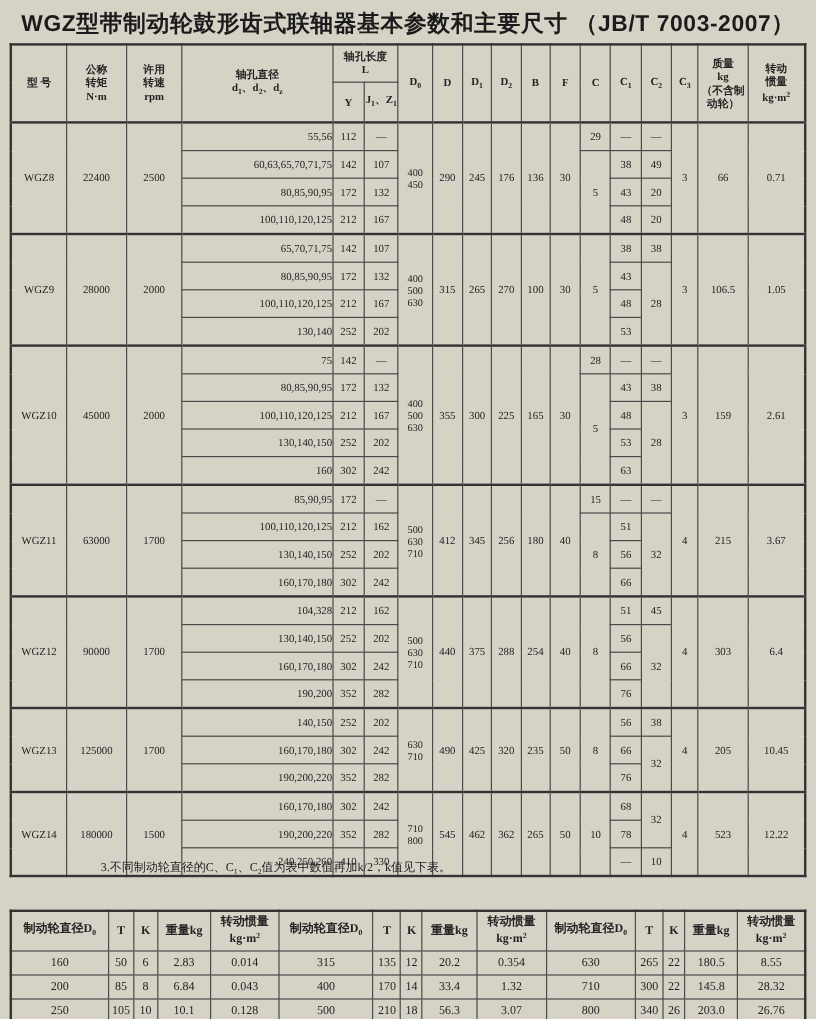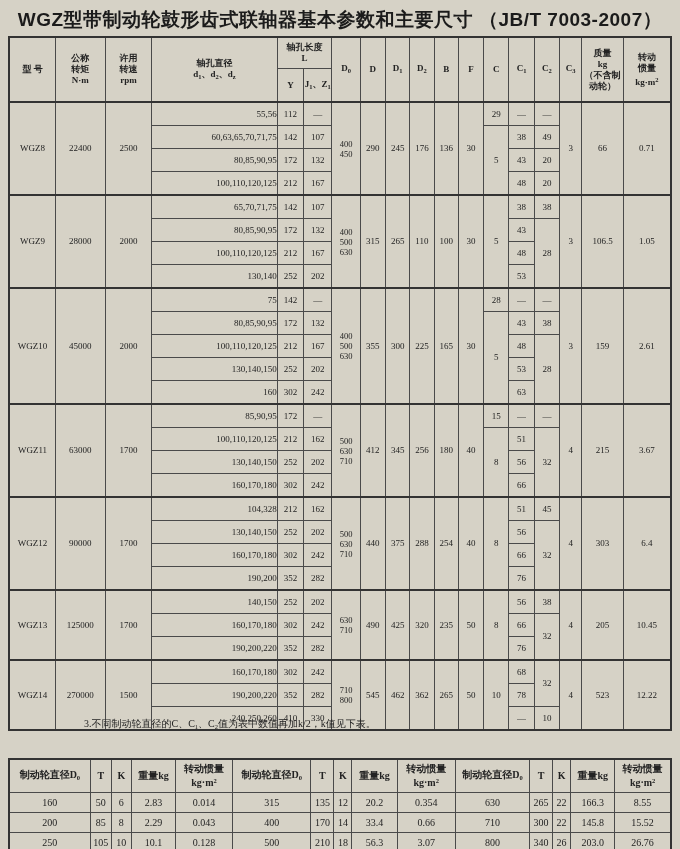--- a/index.html
+++ b/index.html
@@ -153,21 +153,21 @@
         <td rowspan="4">28000</td>
         <td rowspan="4">2000</td>
         <td class="bore">65,70,71,75</td>
         <td>142</td>
         <td>107</td>
         <td rowspan="4" class="stack">400
 500
 630</td>
         <td rowspan="4">315</td>
         <td rowspan="4">265</td>
-        <td rowspan="4">110</td>
+        <td rowspan="4">270</td>
         <td rowspan="4">100</td>
         <td rowspan="4">30</td>
         <td rowspan="4">5</td>
         <td>38</td>
         <td>38</td>
         <td rowspan="4">3</td>
         <td rowspan="4">106.5</td>
         <td rowspan="4">1.05</td>
       </tr>
       <tr>
@@ -350,21 +350,21 @@
         <td rowspan="2">32</td>
       </tr>
       <tr>
         <td class="bore">190,200,220</td>
         <td>352</td>
         <td>282</td>
         <td>76</td>
       </tr>
       <tr class="group-start">
         <td rowspan="3">WGZ14</td>
-        <td rowspan="3">270000</td>
+        <td rowspan="3">180000</td>
         <td rowspan="3">1500</td>
         <td class="bore">160,170,180</td>
         <td>302</td>
         <td>242</td>
         <td rowspan="3" class="stack">710
 800</td>
         <td rowspan="3">545</td>
         <td rowspan="3">462</td>
         <td rowspan="3">362</td>
         <td rowspan="3">265</td>
@@ -441,39 +441,39 @@
         <td>2.83</td>
         <td>0.014</td>
         <td>315</td>
         <td>135</td>
         <td>12</td>
         <td>20.2</td>
         <td>0.354</td>
         <td>630</td>
         <td>265</td>
         <td>22</td>
-        <td>166.3</td>
+        <td>180.5</td>
         <td>8.55</td>
       </tr>
       <tr>
         <td>200</td>
         <td>85</td>
         <td>8</td>
-        <td>2.29</td>
+        <td>6.84</td>
         <td>0.043</td>
         <td>400</td>
         <td>170</td>
         <td>14</td>
         <td>33.4</td>
-        <td>0.66</td>
+        <td>1.32</td>
         <td>710</td>
         <td>300</td>
         <td>22</td>
         <td>145.8</td>
-        <td>15.52</td>
+        <td>28.32</td>
       </tr>
       <tr>
         <td>250</td>
         <td>105</td>
         <td>10</td>
         <td>10.1</td>
         <td>0.128</td>
         <td>500</td>
         <td>210</td>
         <td>18</td>

